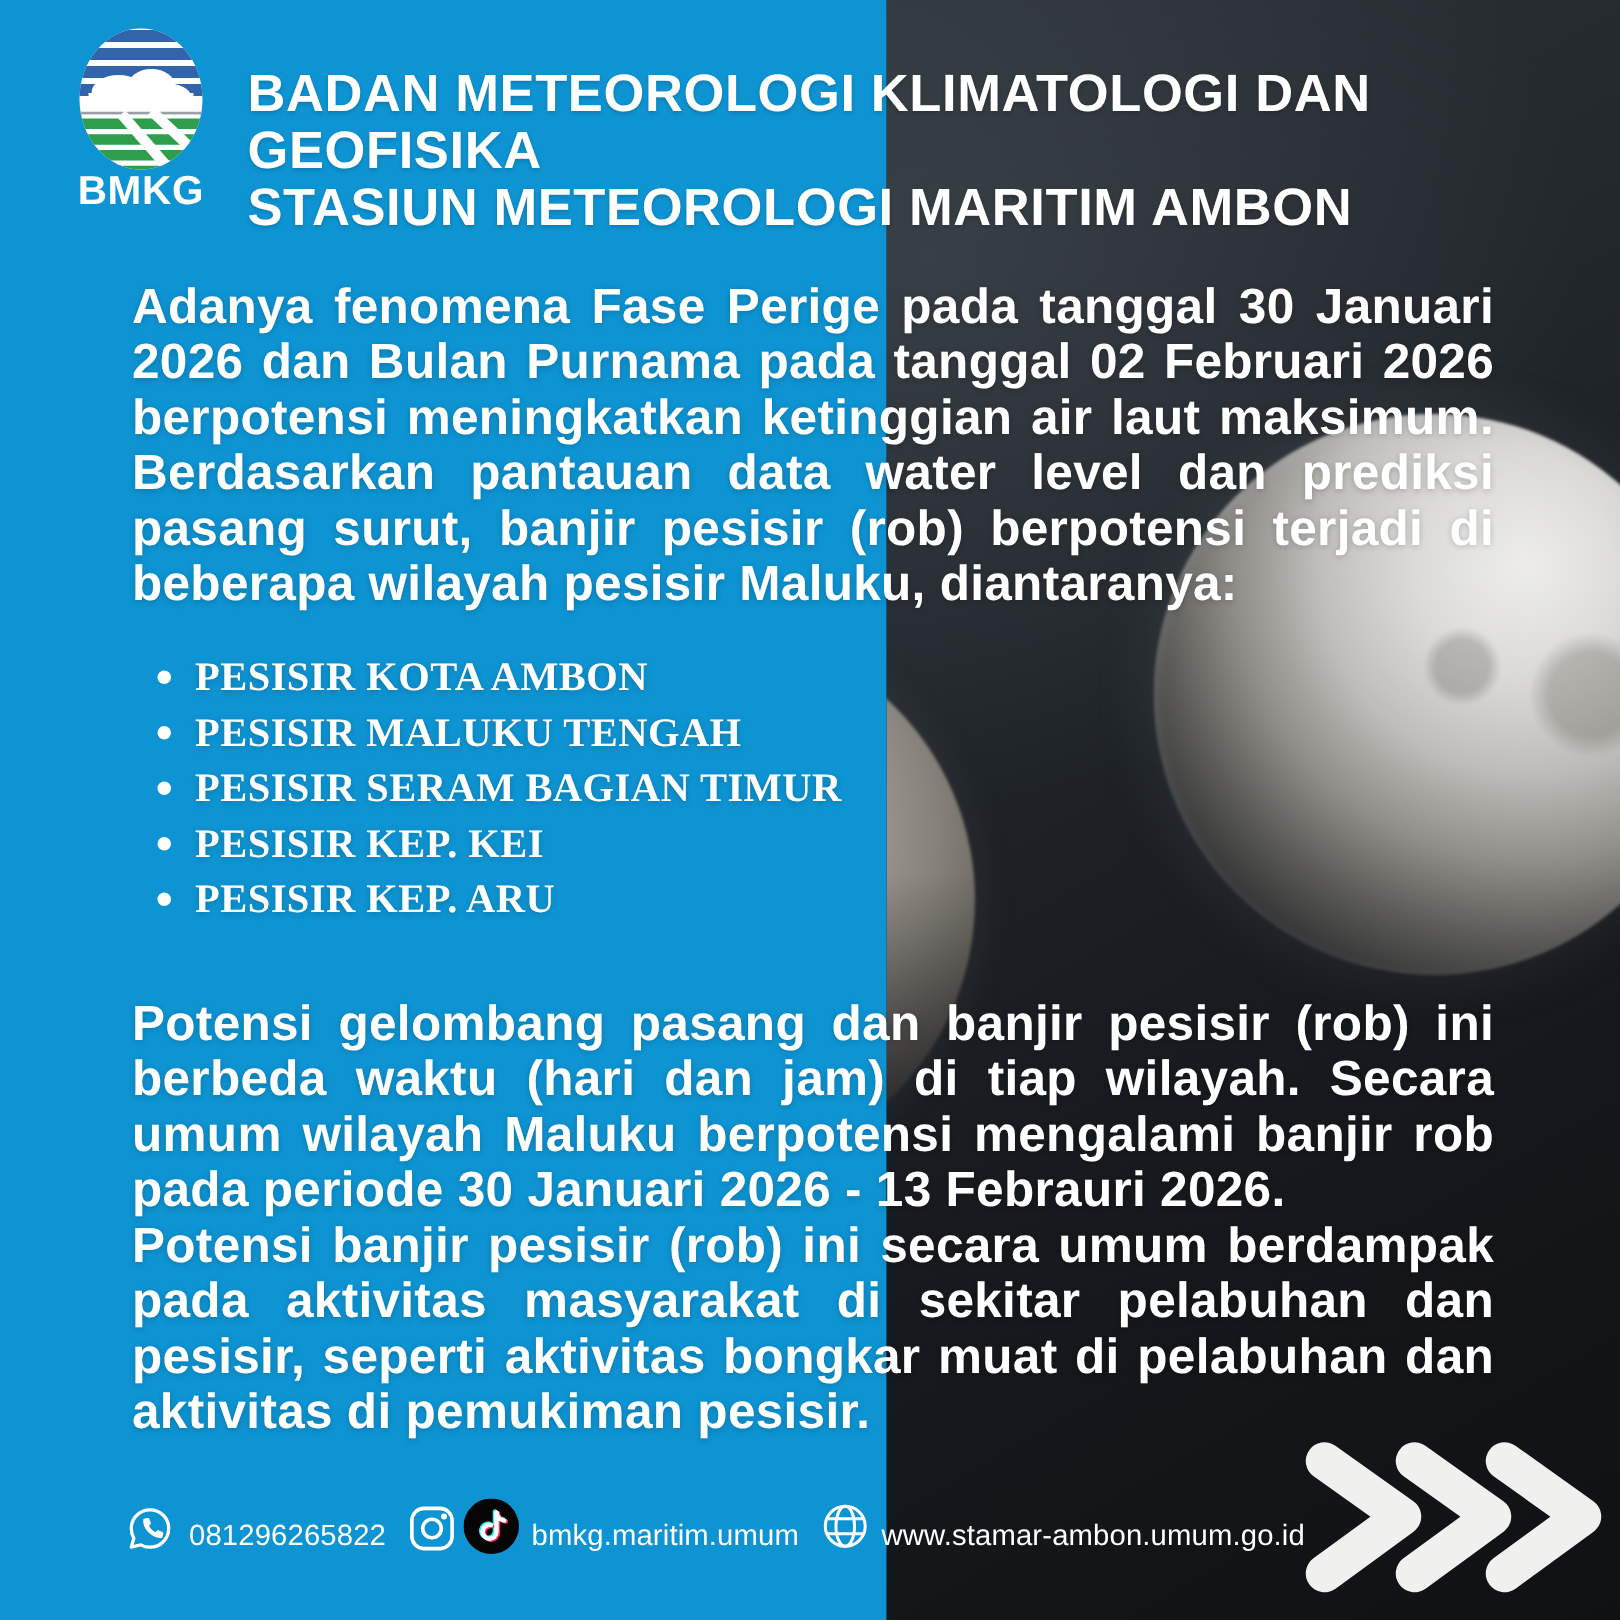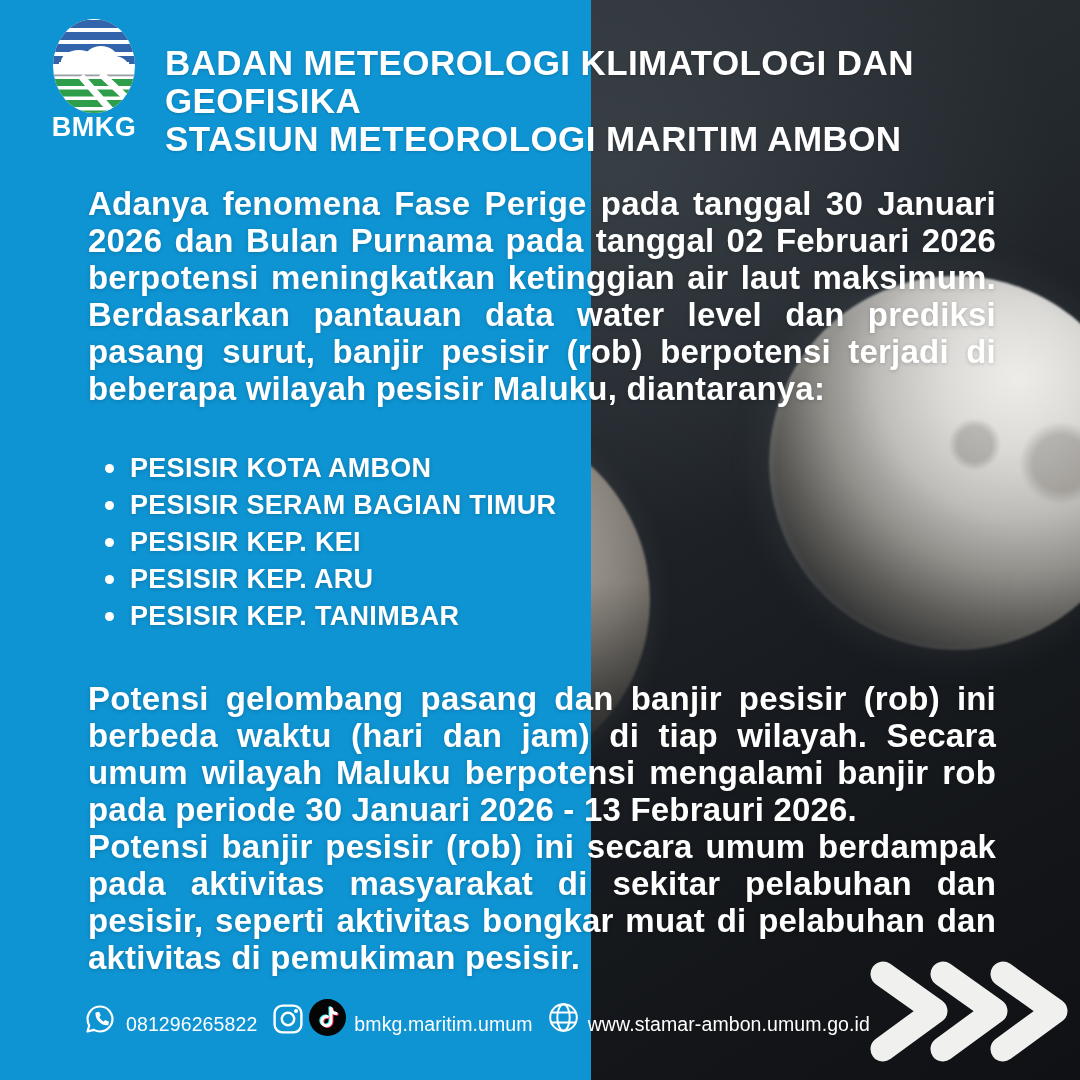--- a/index.html
+++ b/index.html
@@ -45,21 +45,21 @@
   
   .logo{position:absolute;left:51px;top:16px;width:86px;}
   .logo-text{
     position:absolute;left:51px;top:112px;width:86px;text-align:center;
     font-weight:700;font-size:27px;letter-spacing:.5px;
   }
   .org{position:absolute;left:165px;top:44px;font-weight:700;font-size:35px;line-height:38px;letter-spacing:.4px;text-shadow:0 1px 3px rgba(0,0,0,.18);}
   
   .content{position:absolute;left:88px;top:185px;width:908px;text-shadow:0 1px 4px rgba(0,0,0,.20);}
   .content p{margin:0;font-weight:700;font-size:33px;line-height:37px;text-align:justify;letter-spacing:.2px;}
-  .areas{list-style:none;margin:43px 0 0 0;padding:0;}
+  .areas{list-style:none;margin:26px 0 0 0;padding:0;font-family:Liberation Serif, serif;}
   .areas li{position:relative;padding-left:42px;font-weight:700;font-size:27px;line-height:37px;letter-spacing:.3px;}
   .areas li::before{content:"";position:absolute;left:17px;top:14px;width:9px;height:9px;border-radius:50%;background:#fff;}
   .p2{margin-top:45px !important;}
   
   .footer{position:absolute;left:83px;top:999px;height:37px;display:flex;align-items:flex-end;font-weight:400;font-size:19.5px;letter-spacing:.1px;}
   .footer .txt{white-space:nowrap;}
   .wa-num{margin:0 14px 0 9px;}
   .ig{margin-left:0;}
   .tk{margin-left:4px;}
   .handle{margin-left:8px;}
@@ -110,24 +110,24 @@
 
   <div class="org">
     <div>BADAN METEOROLOGI KLIMATOLOGI DAN GEOFISIKA</div>
     <div>STASIUN METEOROLOGI MARITIM AMBON</div>
   </div>
 
   <div class="content">
     <p>Adanya fenomena Fase Perige pada tanggal 30 Januari 2026 dan Bulan Purnama pada tanggal 02 Februari 2026 berpotensi meningkatkan ketinggian air laut maksimum. Berdasarkan pantauan data water level dan prediksi pasang surut, banjir pesisir (rob) berpotensi terjadi di beberapa wilayah pesisir Maluku, diantaranya:</p>
     <ul class="areas">
         <li>PESISIR KOTA AMBON</li>
+        <li>PESISIR MALUKU TENGAH</li>
         <li>PESISIR SERAM BAGIAN TIMUR</li>
         <li>PESISIR KEP. KEI</li>
         <li>PESISIR KEP. ARU</li>
-        <li>PESISIR KEP. TANIMBAR</li>
       </ul>
     <p class="p2">Potensi gelombang pasang dan banjir pesisir (rob) ini berbeda waktu (hari dan jam) di tiap wilayah. Secara umum wilayah Maluku berpotensi mengalami banjir rob pada periode 30 Januari 2026 - 13 Febrauri 2026.</p>
     <p>Potensi banjir pesisir (rob) ini secara umum berdampak pada aktivitas masyarakat di sekitar pelabuhan dan pesisir, seperti aktivitas bongkar muat di pelabuhan dan aktivitas di pemukiman pesisir.</p>
   </div>
 
   <div class="footer">
     <svg class="ficon" width="34" height="34" viewBox="0 0 36 36">
       <path d="M18 4.8 C25.3 4.8 31.2 10.7 31.2 18 C31.2 25.3 25.3 31.2 18 31.2 C15.6 31.2 13.4 30.6 11.5 29.5 L4.8 31.2 L6.6 24.9 C5.4 22.9 4.8 20.5 4.8 18 C4.8 10.7 10.7 4.8 18 4.8 Z" fill="none" stroke="#ffffff" stroke-width="2.3" stroke-linejoin="round"></path>
       <path d="M13.4 11.2 c-.7 3.1 .7 6.8 3.6 9.7 2.9 2.9 6.6 4.3 9.7 3.6 l.8 -3.7 -4 -1.7 -1.7 1.5 c-1.8 -.9 -3.6 -2.7 -4.5 -4.5 l1.5 -1.7 -1.7 -4 z" fill="#ffffff"></path>
     </svg>

